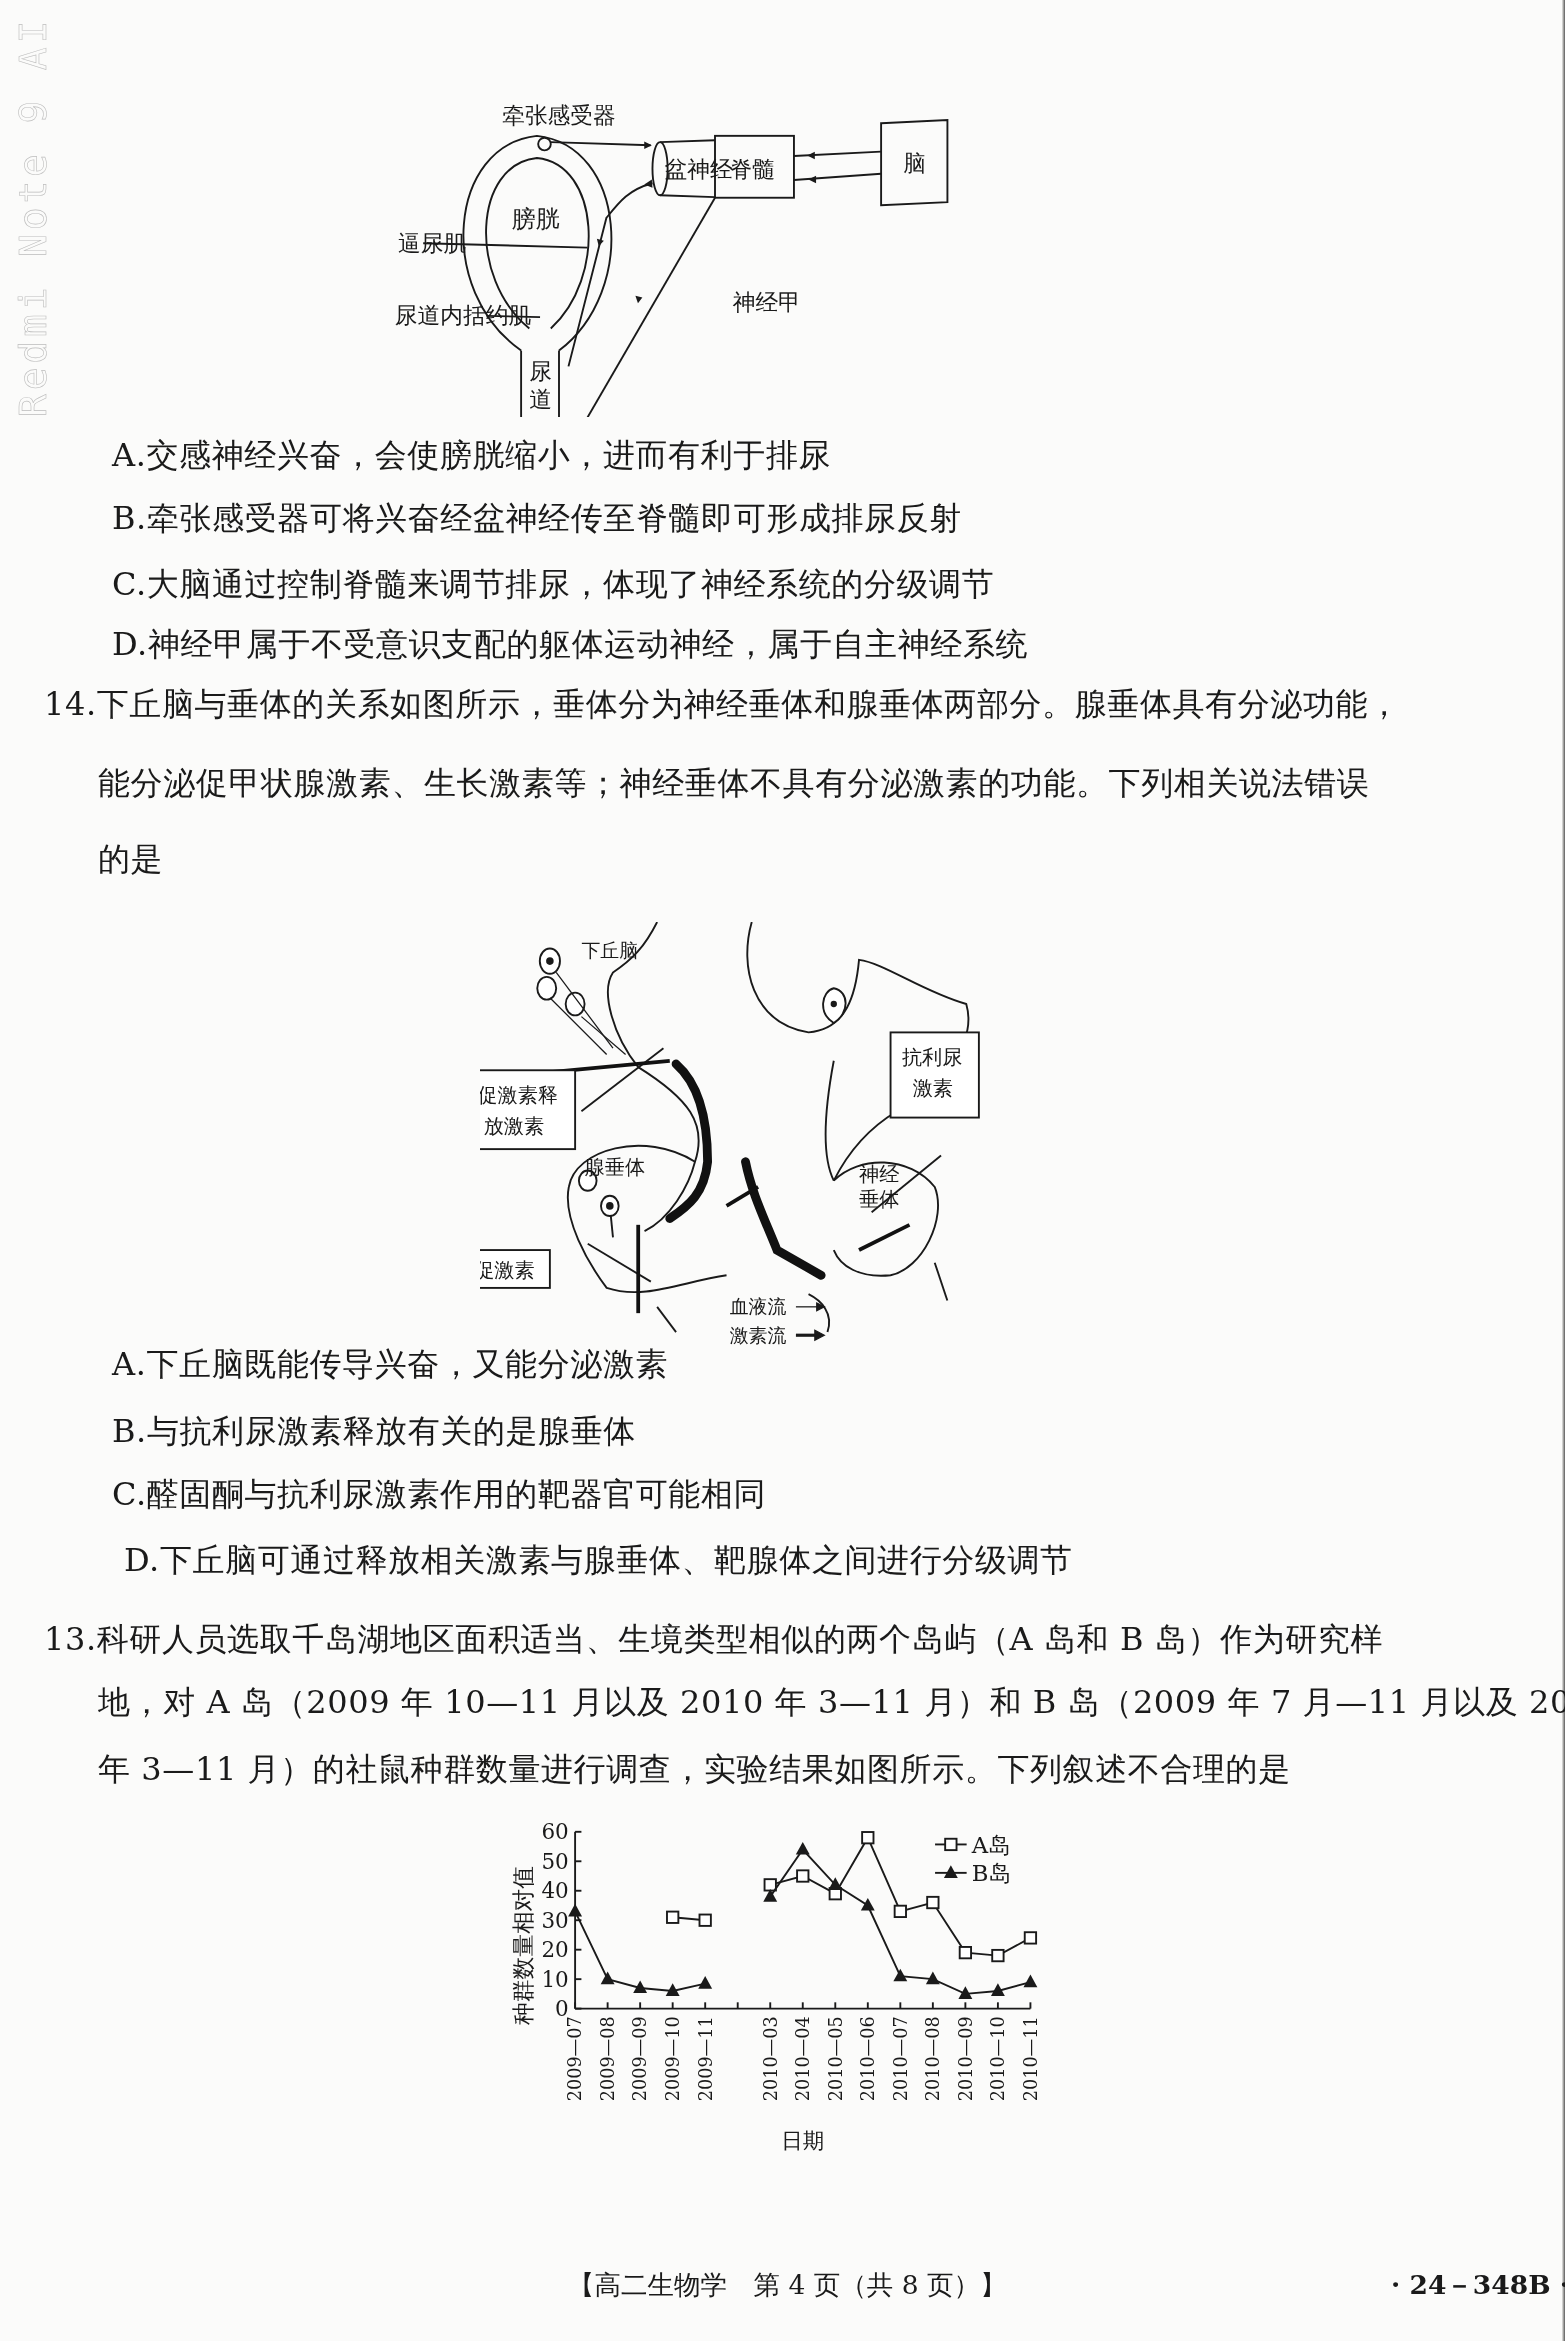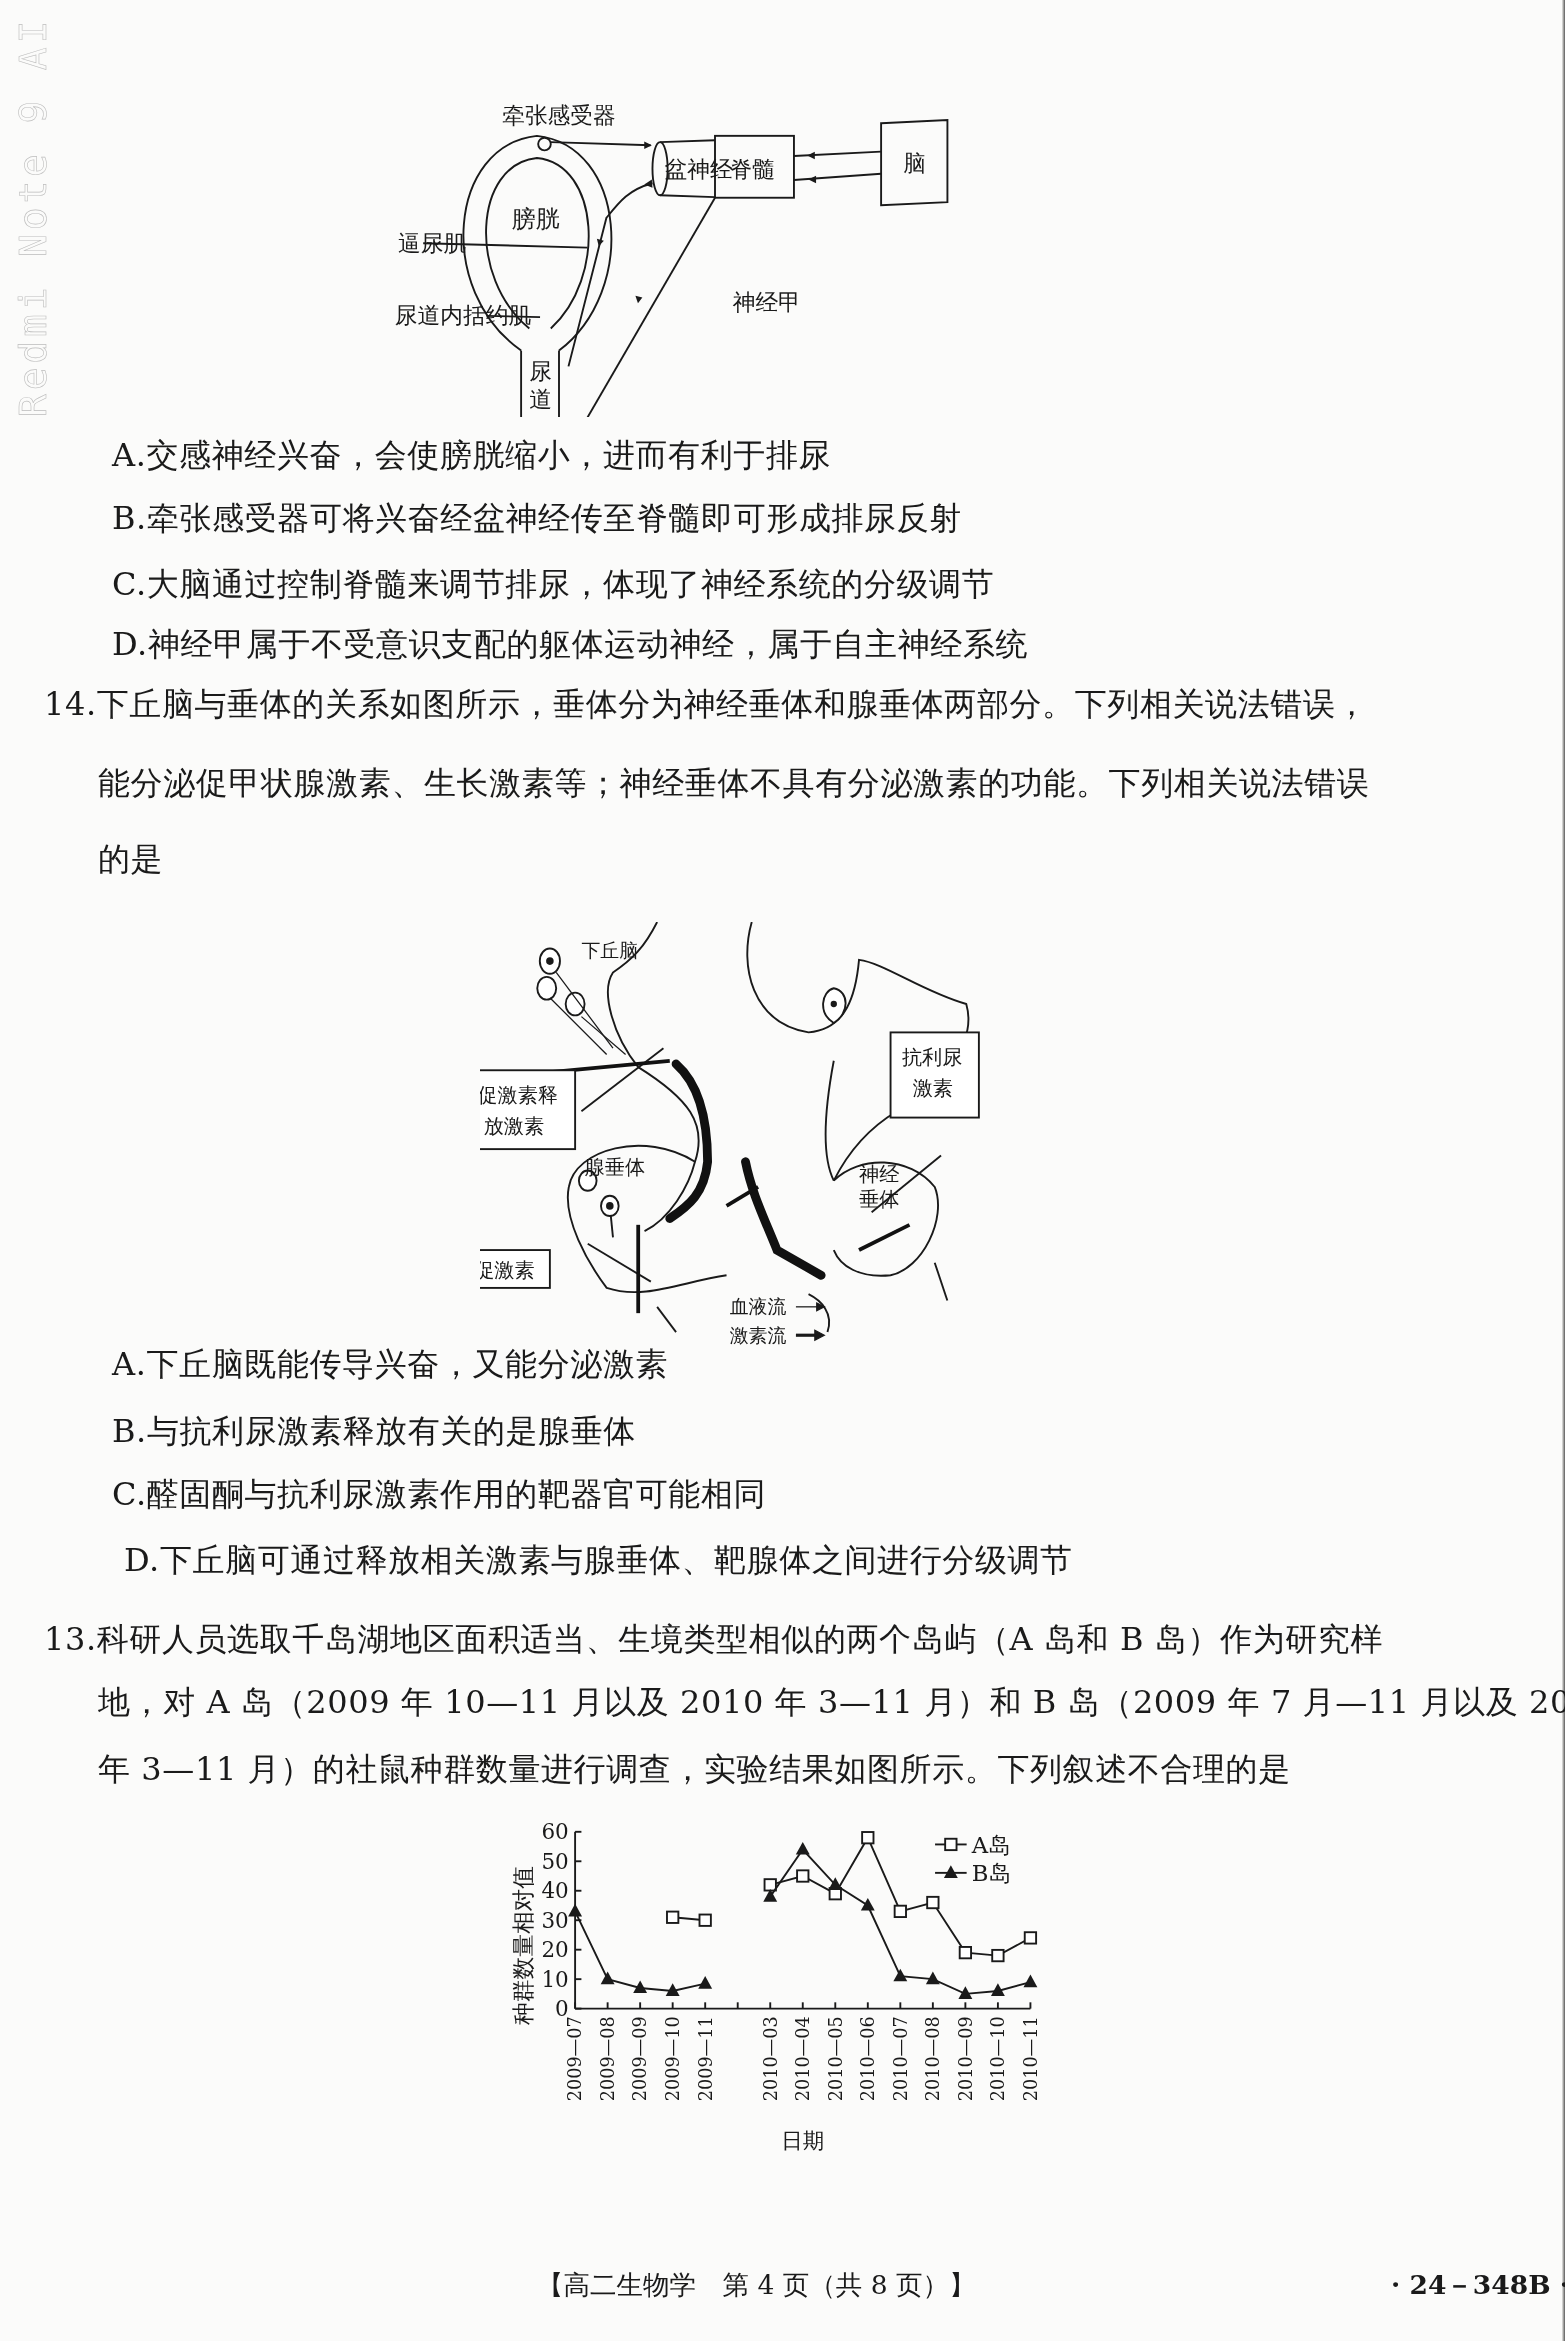--- a/index.html
+++ b/index.html
@@ -82,21 +82,21 @@
   <text x="555" y="120" font-size="36">脊髓</text>
   <text x="830" y="110" font-size="36">脑</text>
   <text x="560" y="330" font-size="36">神经甲</text>
 </svg>
 
 <div class="text-line opt" style="top:436px;"><span>A.</span><span>交感神经兴奋，会使膀胱缩小，进而有利于排尿</span></div>
 <div class="text-line opt" style="top:499px;"><span>B.</span><span>牵张感受器可将兴奋经盆神经传至脊髓即可形成排尿反射</span></div>
 <div class="text-line opt" style="top:565px;"><span>C.</span><span>大脑通过控制脊髓来调节排尿，体现了神经系统的分级调节</span></div>
 <div class="text-line opt" style="top:625px;"><span>D.</span><span>神经甲属于不受意识支配的躯体运动神经，属于自主神经系统</span></div>
 
-<div class="text-line q" style="top:685px;"><span>14.</span><span>下丘脑与垂体的关系如图所示，垂体分为神经垂体和腺垂体两部分。下列相关说法错误，</span></div>
+<div class="text-line q" style="top:685px;"><span>14.</span><span>下丘脑与垂体的关系如图所示，垂体分为神经垂体和腺垂体两部分。腺垂体具有分泌功能，</span></div>
 <div class="text-line cont" style="top:764px;">能分泌促甲状腺激素、生长激素等；神经垂体不具有分泌激素的功能。下列相关说法错误</div>
 <div class="text-line cont" style="top:840px;font-family:Liberation Serif, serif;">的是</div>
 
 <svg style="position:absolute;left:480px;top:922px;" width="594" height="429" viewBox="0 0 940 680">
   <g fill="none" stroke="#1a1a1a" stroke-width="3">
 
     <path d="M280 0 C260 40 240 60 210 80 C190 110 210 180 250 230 C330 280 360 320 340 380 C330 420 300 470 260 490"></path>
     <path d="M430 0 C410 70 430 160 520 175 C580 170 595 115 600 60 C640 65 700 110 770 130 C790 200 720 260 660 300 C610 330 580 370 560 410"></path>
 
     <path d="M340 380 C260 330 150 360 140 420 C130 470 170 540 200 580 C260 600 320 570 390 560"></path>
@@ -262,15 +262,15 @@
   <g id="chart-legend">
       <line x1="700" y1="40" x2="750" y2="40" stroke="#1a1a1a" stroke-width="3"></line>
       <rect x="716" y="31" width="18" height="18" fill="#fff" stroke="#1a1a1a" stroke-width="3"></rect>
       <text x="758" y="53" font-size="36">A岛</text>
       <line x1="700" y1="85" x2="750" y2="85" stroke="#1a1a1a" stroke-width="3"></line>
       <polygon points="725,73 714,93 736,93" fill="#1a1a1a"></polygon>
       <text x="758" y="98" font-size="36">B岛</text>
     </g>
 </svg>
 
-<div class="footer" style="left:537px;">【高二生物学　第 4 页（共 8 页）】</div>
+<div class="footer" style="left:568px;">【高二生物学　第 4 页（共 8 页）】</div>
 <div class="footer" style="left:1375px;font-weight:bold;margin-left:16px;">· 24－348B ·</div>
 
 
 </body></html>

